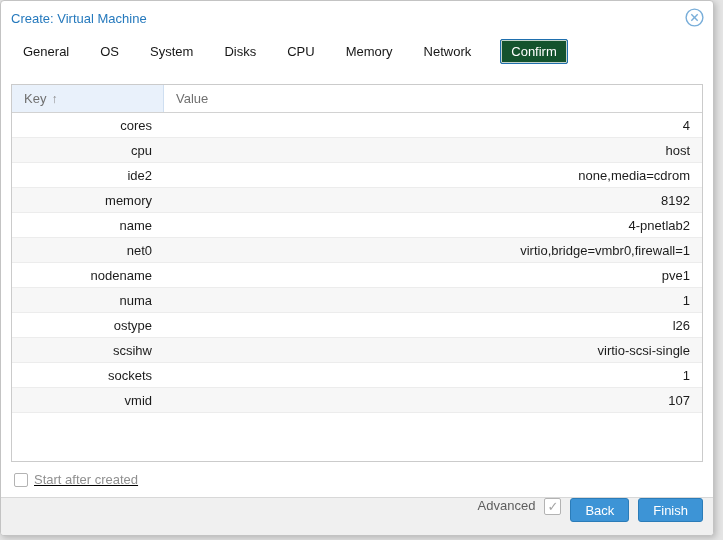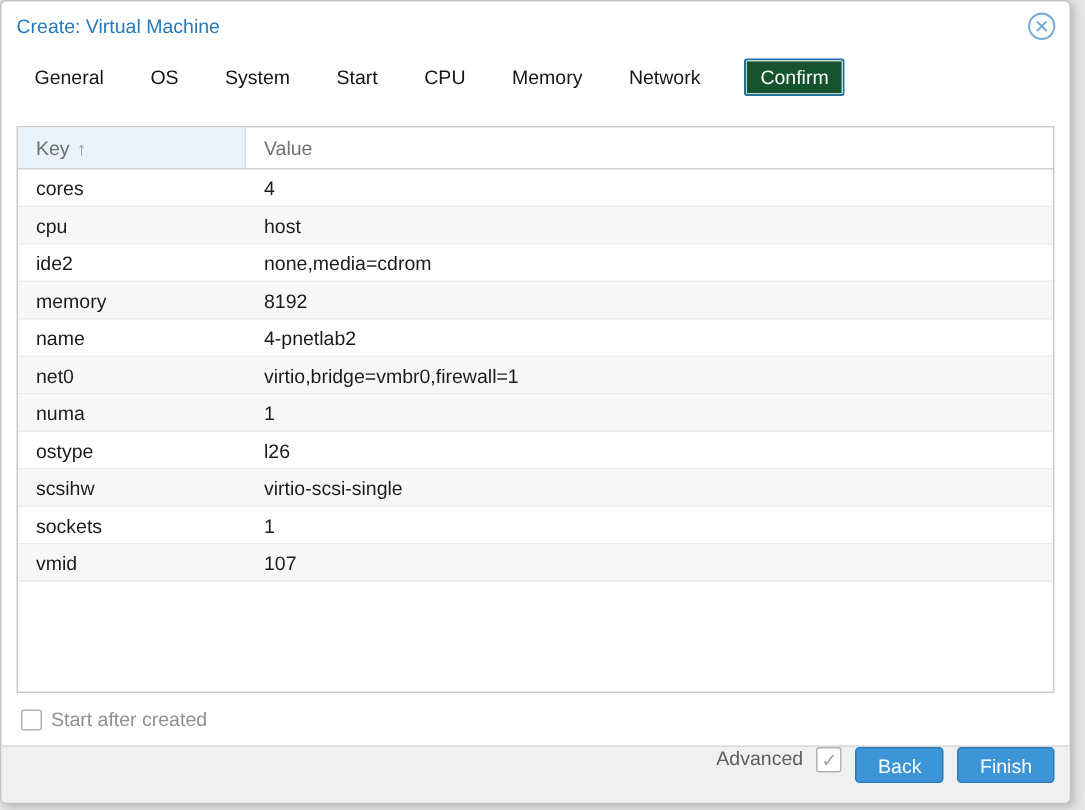--- a/index.html
+++ b/index.html
@@ -18,34 +18,34 @@
   
   .tabbar { display:flex; align-items:center; height:39px; padding-left:20px; }
   .tab { font-size:13px; color:#161616; margin-right:27px; padding:5px 2px;
     cursor:pointer; white-space:nowrap; }
   .tab.active { background:#14532d; color:#fff; border:1px solid #1f6fae;
     border-radius:2px; padding:4px 10px; margin-right:0;
     box-shadow:inset 0 0 0 1px rgba(255,255,255,.75); }
 
   
   .dlg-body { padding:13px 10px 0 10px; }
-  .grid { border:1px solid #cbcbcb; background:#fff; height:378px; }
+  .grid { border:1px solid #cbcbcb; background:#fff; height:378px;text-align:right; }
   .t-head { display:flex; height:28px; border-bottom:1px solid #d2d2d2; font-size:13px; color:#707070; }
   .h-key { width:152px; background:#e9f1fb; border-right:1px solid #cfdff1;
     display:flex; align-items:center; padding:0 12px; gap:5px; cursor:pointer; }
   .h-val { flex:1; display:flex; align-items:center; padding:0 12px; cursor:pointer; }
   .sort-arrow { color:#8a8a8a; font-size:12px; }
   .t-row { display:flex; height:25px; align-items:center; font-size:13px; color:#1c1c1c;
     border-bottom:1px solid #ececec; }
   .t-row.stripe { background:#f7f7f7; }
   .t-key { width:152px; padding:0 12px; }
   .t-val { flex:1; padding:0 12px; }
 
   
-  .start-row { display:flex; align-items:center; gap:6px; margin:10px 0 0 3px; }
+  .start-row { display:flex; align-items:center; gap:6px; margin:10px 0 0 3px;text-decoration:underline; }
   .cb { width:14px; height:14px; background:#fff; border:1px solid #b3b3b3;
     border-radius:2px; display:inline-flex; align-items:center; justify-content:center;
     cursor:pointer; flex:0 0 auto; }
   .start-label { color:#8f8f8f; font-size:13px; }
 
   
   .dlg-footer { position:absolute; left:0; right:0; bottom:0; height:38px;
     background:#f0f0f0; border-top:1px solid #d8d8d8; display:flex;
     align-items:flex-start; justify-content:flex-end; gap:9px; padding-right:10px; }
   .adv-label { color:#5e5e5e; font-size:13px; }
@@ -67,21 +67,21 @@
         <line x1="6.3" y1="6.3" x2="12.7" y2="12.7" stroke="#79aed9" stroke-width="1.4"></line>
         <line x1="12.7" y1="6.3" x2="6.3" y2="12.7" stroke="#79aed9" stroke-width="1.4"></line>
       </svg>
     </span>
   </div>
 
   <div class="tabbar">
     <div class="tab">General</div>
     <div class="tab">OS</div>
     <div class="tab">System</div>
-    <div class="tab">Start</div>
+    <div class="tab">Disks</div>
     <div class="tab">CPU</div>
     <div class="tab">Memory</div>
     <div class="tab">Network</div>
     <div class="tab active">Confirm</div>
   </div>
 
   <div class="dlg-body">
     <div class="grid">
 
       <div class="t-head">
@@ -111,20 +111,24 @@
         <span class="t-val">8192</span>
       </div>
       <div class="t-row">
         <span class="t-key">name</span>
         <span class="t-val">4-pnetlab2</span>
       </div>
       <div class="t-row stripe">
         <span class="t-key">net0</span>
         <span class="t-val">virtio,bridge=vmbr0,firewall=1</span>
       </div>
+      <div class="t-row">
+        <span class="t-key">nodename</span>
+        <span class="t-val">pve1</span>
+      </div>
       <div class="t-row stripe">
         <span class="t-key">numa</span>
         <span class="t-val">1</span>
       </div>
       <div class="t-row">
         <span class="t-key">ostype</span>
         <span class="t-val">l26</span>
       </div>
       <div class="t-row stripe">
         <span class="t-key">scsihw</span>

